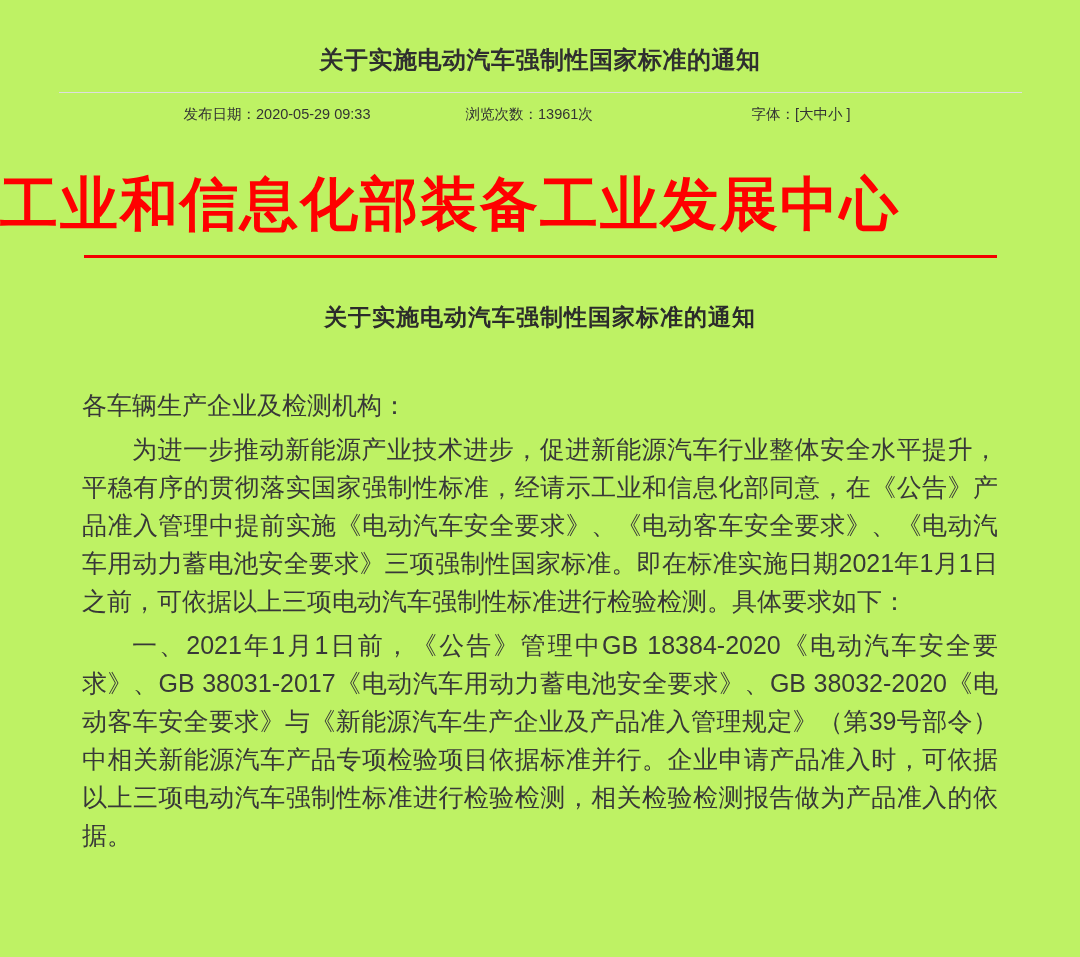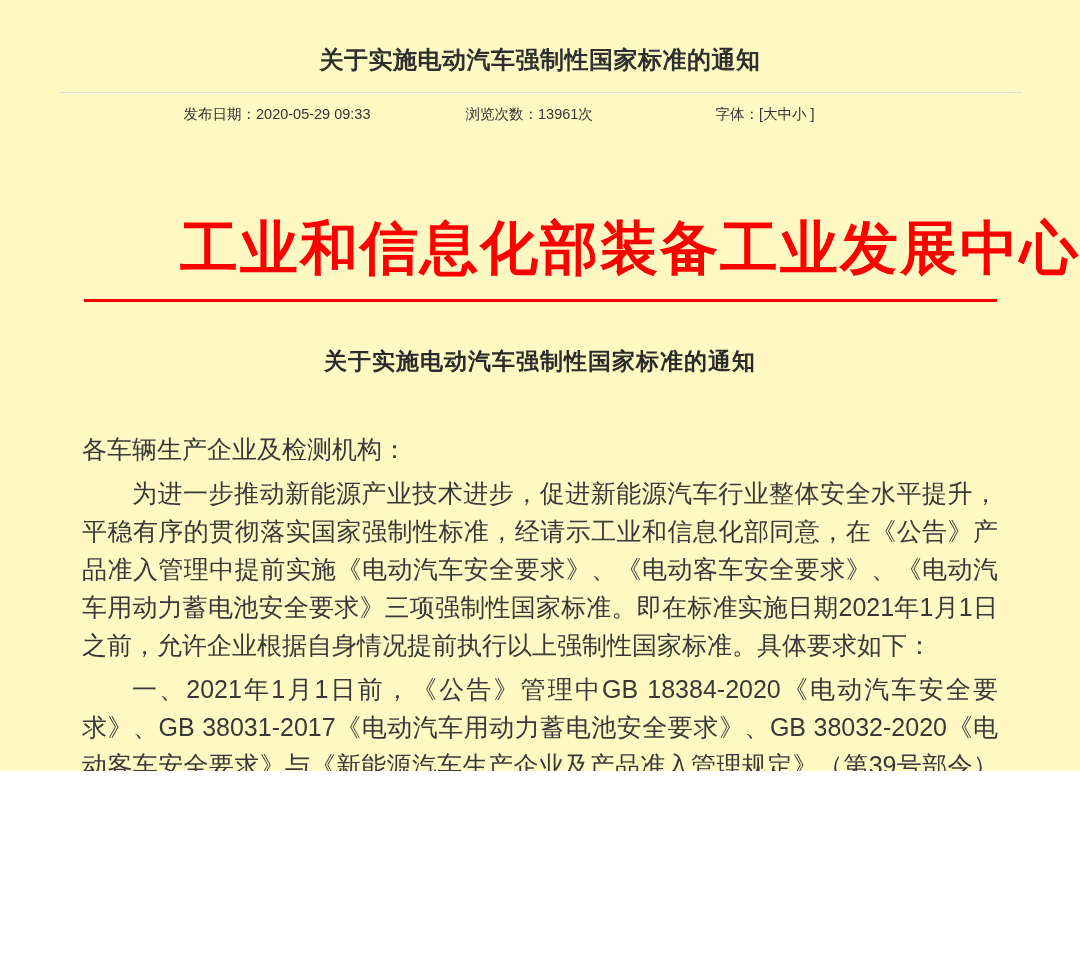--- a/index.html
+++ b/index.html
@@ -3,22 +3,22 @@
 <meta charset="utf-8">
 <style>
   html, body {
     margin: 0;
     padding: 0;
     background: #ffffff;
   }
   .page {
     position: relative;
     width: 1080px;
-    height: 771px;
-    background: #fef9c3;
+    height: 957px;
+    background: #bef264;
     overflow: hidden;
     font-family: "Liberation Sans", "DejaVu Sans", sans-serif;
     color: #333333;
   }
 
   
   .top-title {
     margin: 0;
     padding-top: 42px;
     text-align: center;
@@ -38,35 +38,34 @@
     position: relative;
     width: 963px;
     margin: 0 auto;
     height: 40px;
     font-size: 14.5px;
     color: #333333;
   }
   .meta-item { position: absolute; top: 12px; white-space: nowrap; text-align: right; }
   .meta-publish { left: 125px; }
   .meta-views   { left: 407px; }
-  .meta-font    { left: 657px; }
+  .meta-font    { left: 693px; }
   .font-option { cursor: pointer; }
 
   
   .org-name {
-    margin-top: 84px;
-    text-align: right;
+    margin-top: 40px;
+    text-align: left;
     font-family: "Liberation Serif", "DejaVu Serif", serif;
     font-size: 58px;
     font-weight: bold;
     color: #ff0000;
     letter-spacing: 2px;
     line-height: 64px;
     white-space: nowrap;
-    padding-left: 29px;
   }
   .doc-number {
     margin-top: 28px;
     text-align: center;
     font-size: 18px;
     color: #333333;
     line-height: 24px;
   }
   .red-rule {
     width: 913px;
@@ -129,18 +128,18 @@
   <section>
     <div class="org-name">工业和信息化部装备工业发展中心</div>
     <div class="red-rule"></div>
   </section>
 
   <article>
     <h2 class="doc-title">关于实施电动汽车强制性国家标准的通知</h2>
 
     <div class="doc-body">
       <p class="salutation">各车辆生产企业及检测机构：</p>
-      <p class="body-para">为进一步推动新能源产业技术进步，促进新能源汽车行业整体安全水平提升，平稳有序的贯彻落实国家强制性标准，经请示工业和信息化部同意，在《公告》产品准入管理中提前实施《电动汽车安全要求》、《电动客车安全要求》、《电动汽车用动力蓄电池安全要求》三项强制性国家标准。即在标准实施日期2021年1月1日之前，允许企业根据自身情况提前执行以上强制性国家标准。具体要求如下：</p>
+      <p class="body-para">为进一步推动新能源产业技术进步，促进新能源汽车行业整体安全水平提升，平稳有序的贯彻落实国家强制性标准，经请示工业和信息化部同意，在《公告》产品准入管理中提前实施《电动汽车安全要求》、《电动客车安全要求》、《电动汽车用动力蓄电池安全要求》三项强制性国家标准。即在标准实施日期2021年1月1日之前，可依据以上三项电动汽车强制性标准进行检验检测。具体要求如下：</p>
       <p class="body-para">一、2021年1月1日前，《公告》管理中GB 18384-2020《电动汽车安全要求》、GB 38031-2017《电动汽车用动力蓄电池安全要求》、GB 38032-2020《电动客车安全要求》与《新能源汽车生产企业及产品准入管理规定》（第39号部令）中相关新能源汽车产品专项检验项目依据标准并行。企业申请产品准入时，可依据以上三项电动汽车强制性标准进行检验检测，相关检验检测报告做为产品准入的依据。</p>
     </div>
   </article>
 
 </div>
 
 </body></html>

